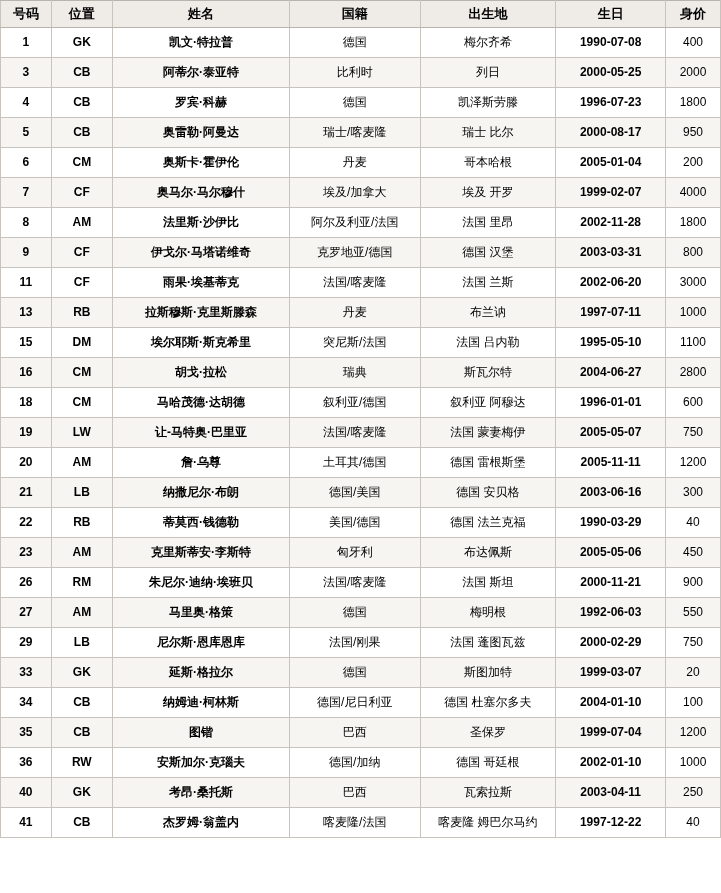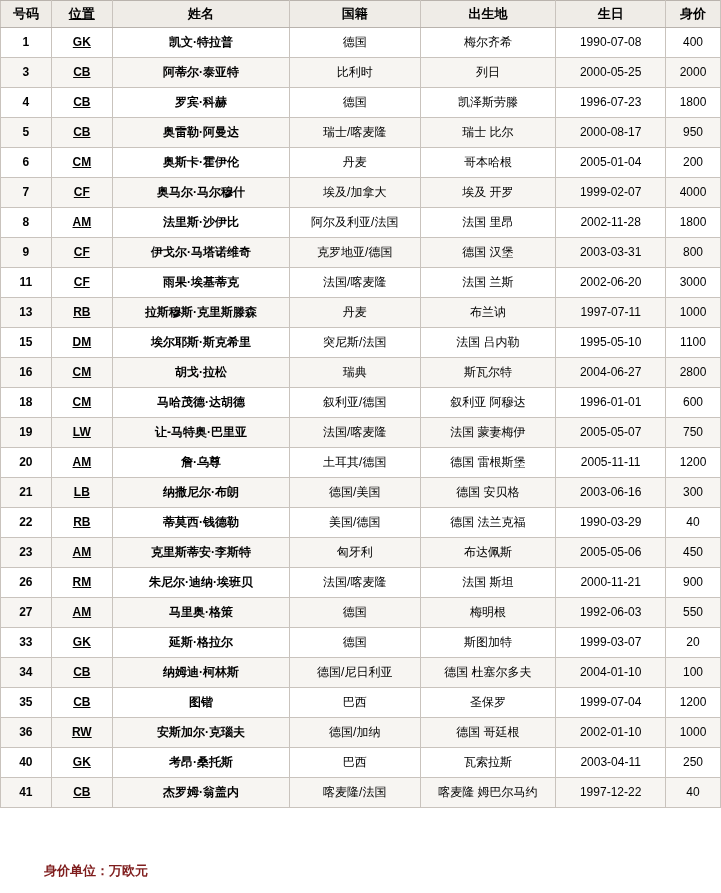--- a/index.html
+++ b/index.html
@@ -44,25 +44,25 @@
     border-top: 1px solid #b9b3ad;
     border-bottom: 1px solid #b9b3ad;
   }
   table.roster tbody tr:nth-child(odd) td {
     background: #ffffff;
   }
   table.roster tbody tr:nth-child(even) td {
     background: #f7f5f2;
   }
   td.num, th.num { width: 48px; font-weight: bold; }
-  td.pos, th.pos { width: 58px; font-weight: bold; text-decoration: underline; }
+  td.pos, th.pos { width: 58px; font-weight: bold; }
   td.name, th.name { width: 170px; font-weight: bold; font-size: 13px; margin-top: 13px; }
   td.nat, th.nat { width: 125px; }
   td.birthplace, th.birthplace { width: 130px; }
-  td.birthday, th.birthday { width: 105px; }
+  td.birthday, th.birthday { width: 105px; font-weight: bold; }
   td.value, th.value { width: 52px; }
   .footnotes {
     padding: 16px 0 0 44px;
     font-family: "Liberation Serif", serif;
   }
   .footnote {
     font-size: 13px;
     font-weight: bold;
     color: #7f1d1d;
     margin-bottom: 18px;
@@ -263,20 +263,29 @@
         <tr>
           <td class="num">27</td>
           <td class="pos">AM</td>
           <td class="name">马里奥·格策</td>
           <td class="nat">德国</td>
           <td class="birthplace">梅明根</td>
           <td class="birthday">1992-06-03</td>
           <td class="value">550</td>
         </tr>
         <tr>
+          <td class="num">29</td>
+          <td class="pos">LB</td>
+          <td class="name">尼尔斯·恩库恩库</td>
+          <td class="nat">法国/刚果</td>
+          <td class="birthplace">法国 蓬图瓦兹</td>
+          <td class="birthday">2000-02-29</td>
+          <td class="value">750</td>
+        </tr>
+        <tr>
           <td class="num">33</td>
           <td class="pos">GK</td>
           <td class="name">延斯·格拉尔</td>
           <td class="nat">德国</td>
           <td class="birthplace">斯图加特</td>
           <td class="birthday">1999-03-07</td>
           <td class="value">20</td>
         </tr>
         <tr>
           <td class="num">34</td>

